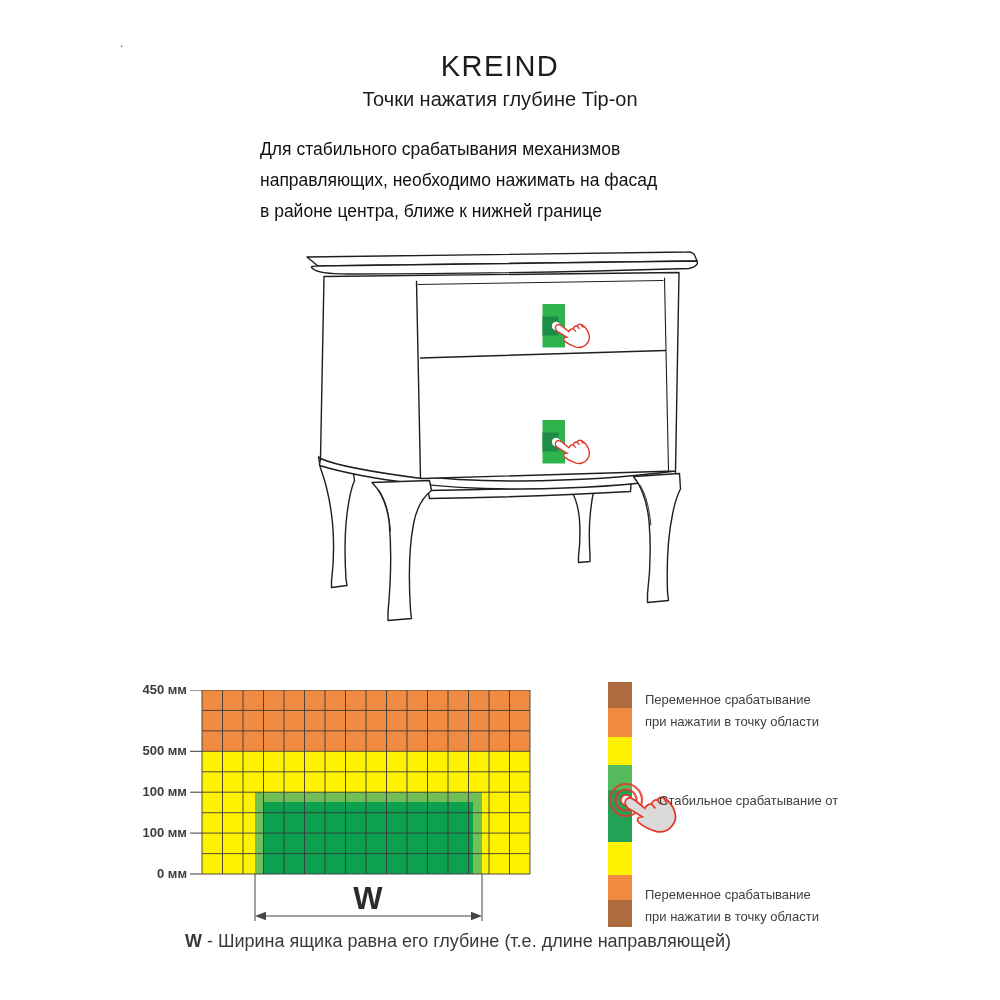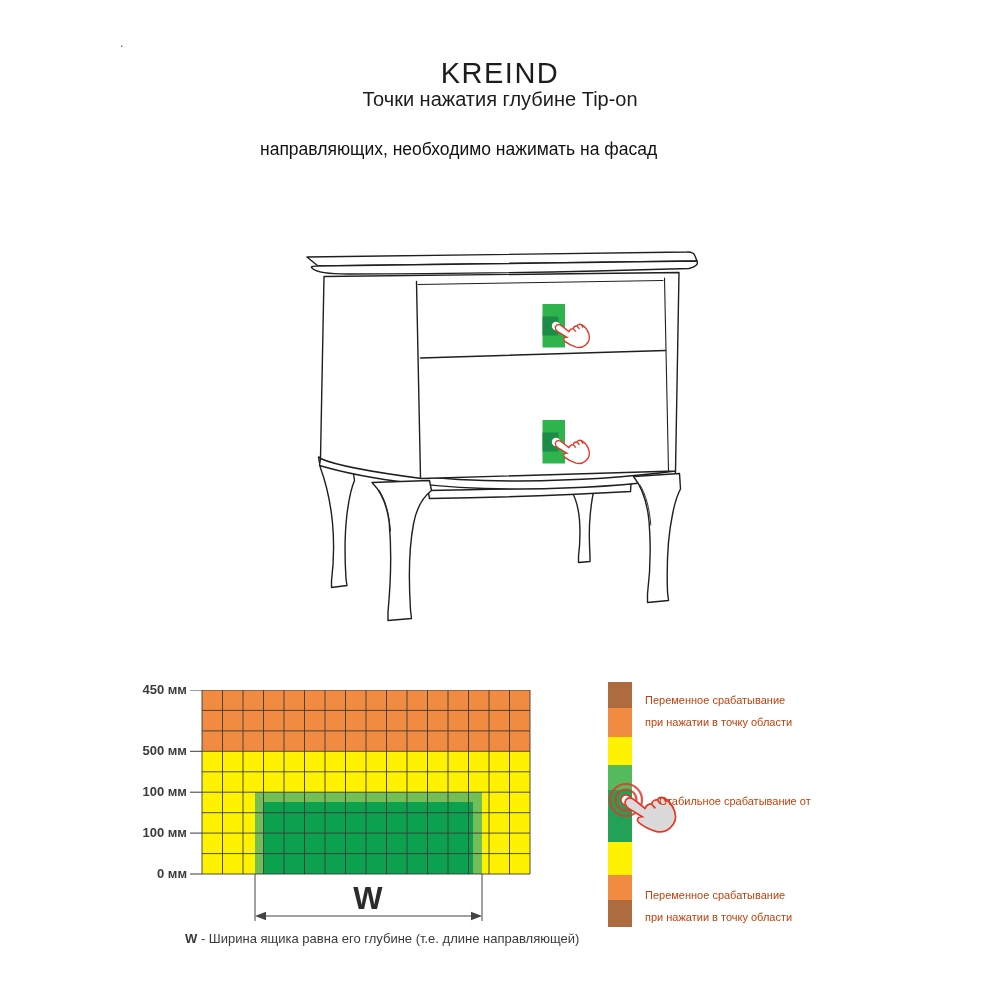--- a/index.html
+++ b/index.html
@@ -1,40 +1,42 @@
 <!DOCTYPE html>
 <html><head>
 <meta charset="utf-8">
 <style>
   html,body{margin:0;padding:0;background:#fff;}
   .canvas{position:relative;width:1000px;height:1000px;background:#ffffff;overflow:hidden;
           font-family:"Liberation Sans","DejaVu Sans",sans-serif;color:#1a1a1a;}
   .abs{position:absolute;}
   .stray-dot{left:120px;top:36px;font-size:12px;color:#555;}
-  .brand{left:0;right:0;top:50px;text-align:center;font-size:29px;letter-spacing:1.5px;color:#1c1c1c;margin-top:7px;}
+  .brand{left:0;right:0;top:50px;text-align:center;font-size:29px;letter-spacing:1.5px;color:#1c1c1c;}
   .subtitle{left:0;right:0;top:88px;text-align:center;font-size:20px;color:#1c1c1c;}
   .descr{left:260px;top:134px;font-size:17.5px;line-height:31px;color:#111;}
   .axis-label{width:57px;left:130px;text-align:right;font-size:13px;color:#3b3b3b;white-space:nowrap;font-weight:bold;}
-  .note{left:185px;top:931px;font-size:13px;color:#3a3a3a;white-space:nowrap;}
+  .note{left:185px;top:931px;font-size:18px;color:#3a3a3a;white-space:nowrap;}
   .note b{font-weight:bold;}
   .legend-bar{left:608px;top:682px;width:24px;display:flex;flex-direction:column;}
-  .legend-text{font-size:11px;line-height:22px;color:#c2410c;white-space:nowrap;}
+  .legend-text{font-size:13px;line-height:22px;color:#404040;white-space:nowrap;}
   svg{display:block;}
 </style>
 </head>
 <body>
 
 <div class="canvas">
 
   <div class="abs stray-dot">.</div>
   <div class="abs brand">KREIND</div>
   <div class="abs subtitle">Точки нажатия глубине Tip-on</div>
 
   <div class="abs descr">
+    <div>Для стабильного срабатывания механизмов</div>
     <div>направляющих, необходимо нажимать на фасад</div>
+    <div>в районе центра, ближе к нижней границе</div>
   </div>
 
   <svg class="abs" style="left:270px;top:240px;" width="460" height="400" viewBox="0 0 460 400">
     <g fill="#ffffff" stroke="#1f1f1f" stroke-width="1.4" stroke-linejoin="round" stroke-linecap="round">
 
       <path d="M48.5 217 L50.5 228 C56 243 60.5 262 62.5 283 C64.5 305 63.5 325 61.5 341 L61.5 347.5 L77 345.5 L76 339 C74.5 315 74.8 292 77 274 C79 258 81.5 247.5 84.5 240.5 L83 230 Z"></path>
 
       <path d="M302 252 C306.5 260 308.5 268 309.5 280 C310.5 294 309.8 306 308.5 316.5 L308.5 322.5 L320 321.5 L320 315.5 C319 299 319 286 320.3 274 C321.3 264 322.3 257 323.5 252.5 Z"></path>
 
       <path d="M158 250.5 C230 249.5 300 247 361 243.5 L360.5 251.5 C300 255 232 257.5 159.5 258.5 Z"></path>

